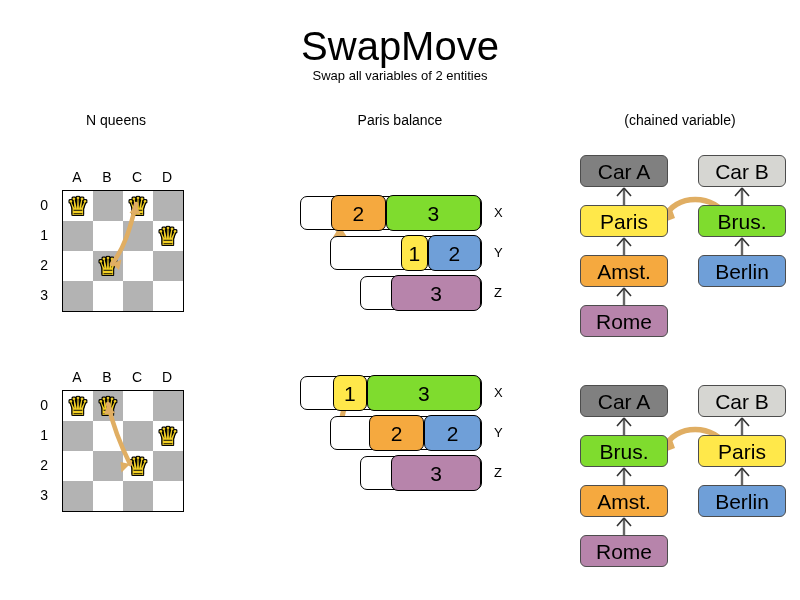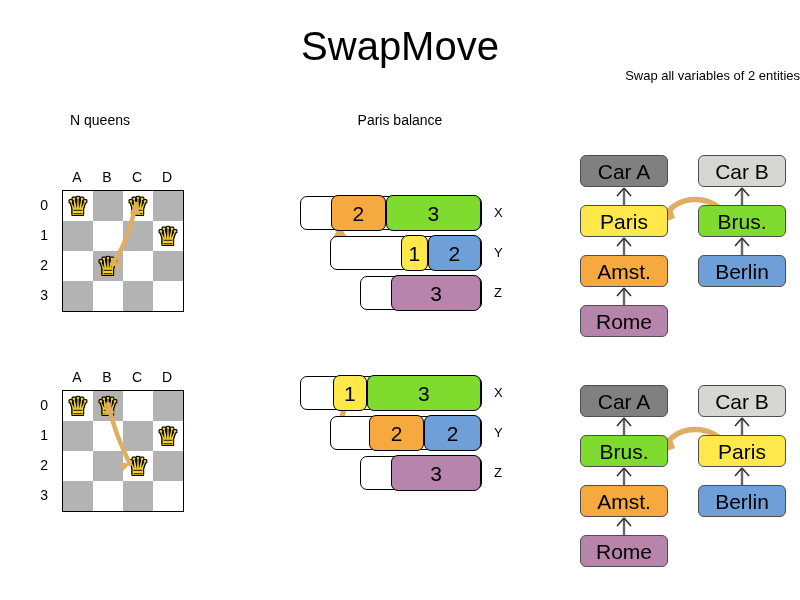--- a/index.html
+++ b/index.html
@@ -21,32 +21,32 @@
   #page-title {
     left: 0; top: 24px; width: 800px;
     text-align: center;
     font-size: 40px;
     font-weight: normal;
     letter-spacing: 0px;
     line-height: 44px;
   }
   #page-subtitle {
     left: 0; top: 68px; width: 800px;
-    text-align: right;
+    text-align: center;
     font-size: 13px;
     line-height: 16px;
   }
 
   
   .col-heading {
     font-size: 14px;
     text-align: center;
     line-height: 20px;
   }
-  #heading-nqueens  { left: 20px;  top: 110px; width: 160px; }
+  #heading-nqueens  { left: 36px;  top: 110px; width: 160px; }
   #heading-cloud    { left: 310px; top: 110px; width: 180px; }
   #heading-vehicle  { left: 580px; top: 110px; width: 200px; }
 
   
   .chessboard-wrap { width: 160px; height: 160px; }
   .file-labels {
     position: absolute; left: 16px; top: -22px;
     width: 120px; height: 20px;
     display: flex;
   }
@@ -157,20 +157,21 @@
 </style>
 </head>
 <body>
 
 <div class="abs" id="page-title">SwapMove</div>
 <div class="abs" id="page-subtitle">Swap all variables of 2 entities</div>
 
 <div class="abs col-heading" id="heading-nqueens">N queens</div>
 <div class="abs col-heading" id="heading-cloud">Paris balance</div>
 <div class="abs col-heading" id="heading-vehicle">
+  <div>(chained variable)</div>
 </div>
 
 <div class="abs chessboard-wrap" style="left:46px; top:190px;">
   <div class="file-labels">
     <span>A</span>
     <span>B</span>
     <span>C</span>
     <span>D</span>
   </div>
   <div class="rank-labels">

